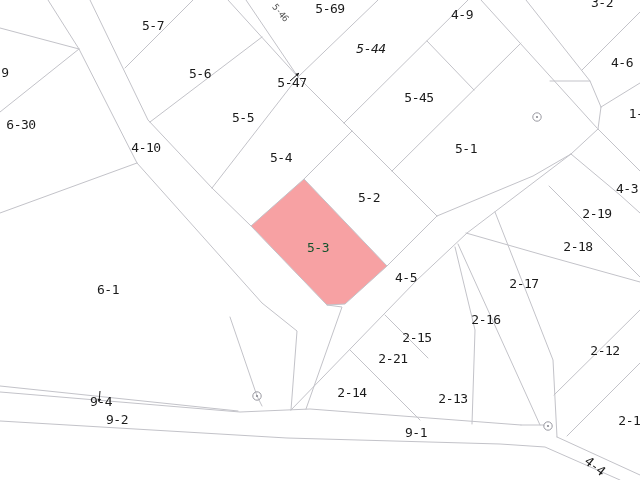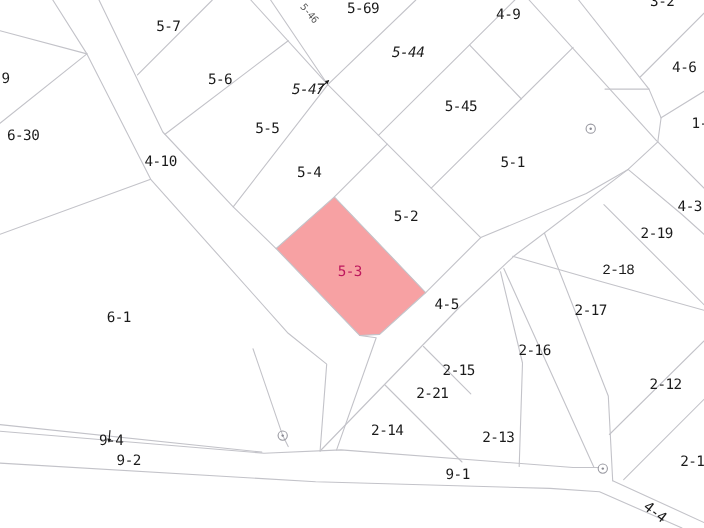--- a/index.html
+++ b/index.html
@@ -89,41 +89,41 @@
   <div id="labels">
       <div class="parcel-label" style="left: 153px; top: 25px;">5-7</div>
       <div class="parcel-label" style="left: 330px; top: 8px;">5-69</div>
       <div class="parcel-label small" style="left: 280px; top: 13px; transform: translate(-50%, -50%) rotate(50deg);">5-46</div>
       <div class="parcel-label" style="left: 462px; top: 14px;">4-9</div>
       <div class="parcel-label" style="left: 602px; top: 2px;">3-2</div>
       <div class="parcel-label" style="left: 371px; top: 48px; font-style: italic;">5-44</div>
       <div class="parcel-label" style="left: 622px; top: 62px;">4-6</div>
       <div class="parcel-label" style="left: 200px; top: 73px;">5-6</div>
       <div class="parcel-label" style="left: 5px; top: 72px;">9</div>
-      <div class="parcel-label" style="left: 280px; top: 82px; font-style: italic;">5-47</div>
+      <div class="parcel-label" style="left: 292px; top: 82px;">5-47</div>
       <div class="parcel-label" style="left: 419px; top: 97px;">5-45</div>
       <div class="parcel-label" style="left: 636px; top: 113px;">1-</div>
       <div class="parcel-label" style="left: 243px; top: 117px;">5-5</div>
       <div class="parcel-label" style="left: 21px; top: 124px;">6-30</div>
       <div class="parcel-label" style="left: 146px; top: 147px;">4-10</div>
       <div class="parcel-label" style="left: 466px; top: 148px;">5-1</div>
       <div class="parcel-label" style="left: 281px; top: 157px;">5-4</div>
       <div class="parcel-label" style="left: 627px; top: 188px;">4-3</div>
       <div class="parcel-label" style="left: 369px; top: 197px;">5-2</div>
       <div class="parcel-label" style="left: 597px; top: 213px;">2-19</div>
-      <div class="parcel-label" style="left: 562px; top: 246px; font-family: Liberation Mono, monospace;">2-18</div>
+      <div class="parcel-label" style="left: 578px; top: 246px;">2-18</div>
       <div class="parcel-label" style="left: 406px; top: 277px;">4-5</div>
-      <div class="parcel-label" style="left: 537px; top: 283px;">2-17</div>
+      <div class="parcel-label" style="left: 524px; top: 283px;">2-17</div>
       <div class="parcel-label" style="left: 108px; top: 289px;">6-1</div>
       <div class="parcel-label" style="left: 486px; top: 319px;">2-16</div>
       <div class="parcel-label" style="left: 417px; top: 337px;">2-15</div>
       <div class="parcel-label" style="left: 605px; top: 350px;">2-12</div>
       <div class="parcel-label" style="left: 393px; top: 358px;">2-21</div>
       <div class="parcel-label" style="left: 101px; top: 385px; margin-top: 16px;">9-4</div>
       <div class="parcel-label" style="left: 352px; top: 392px;">2-14</div>
       <div class="parcel-label" style="left: 453px; top: 398px;">2-13</div>
       <div class="parcel-label" style="left: 117px; top: 419px;">9-2</div>
       <div class="parcel-label" style="left: 633px; top: 420px;">2-11</div>
       <div class="parcel-label" style="left: 416px; top: 432px;">9-1</div>
       <div class="parcel-label" style="left: 595px; top: 466px; transform: translate(-50%, -50%) rotate(38deg);">4-4</div>
-      <div class="parcel-label" style="left: 318px; top: 247px; color: #be185d;">5-3</div>
+      <div class="parcel-label" style="left: 318px; top: 247px; color: #14532d;">5-3</div>
     </div>
 </div>
 
 </body></html>

